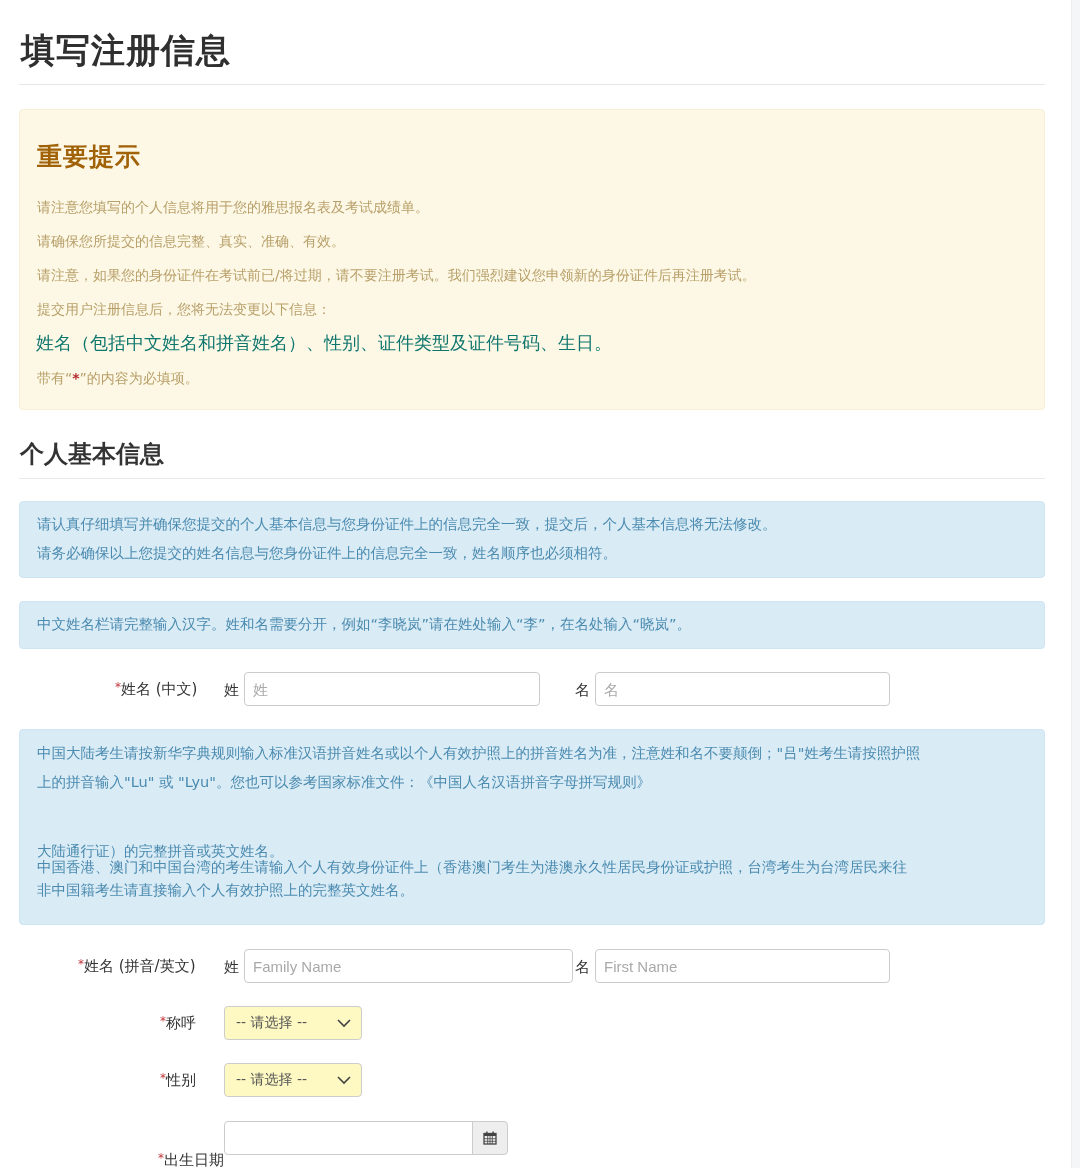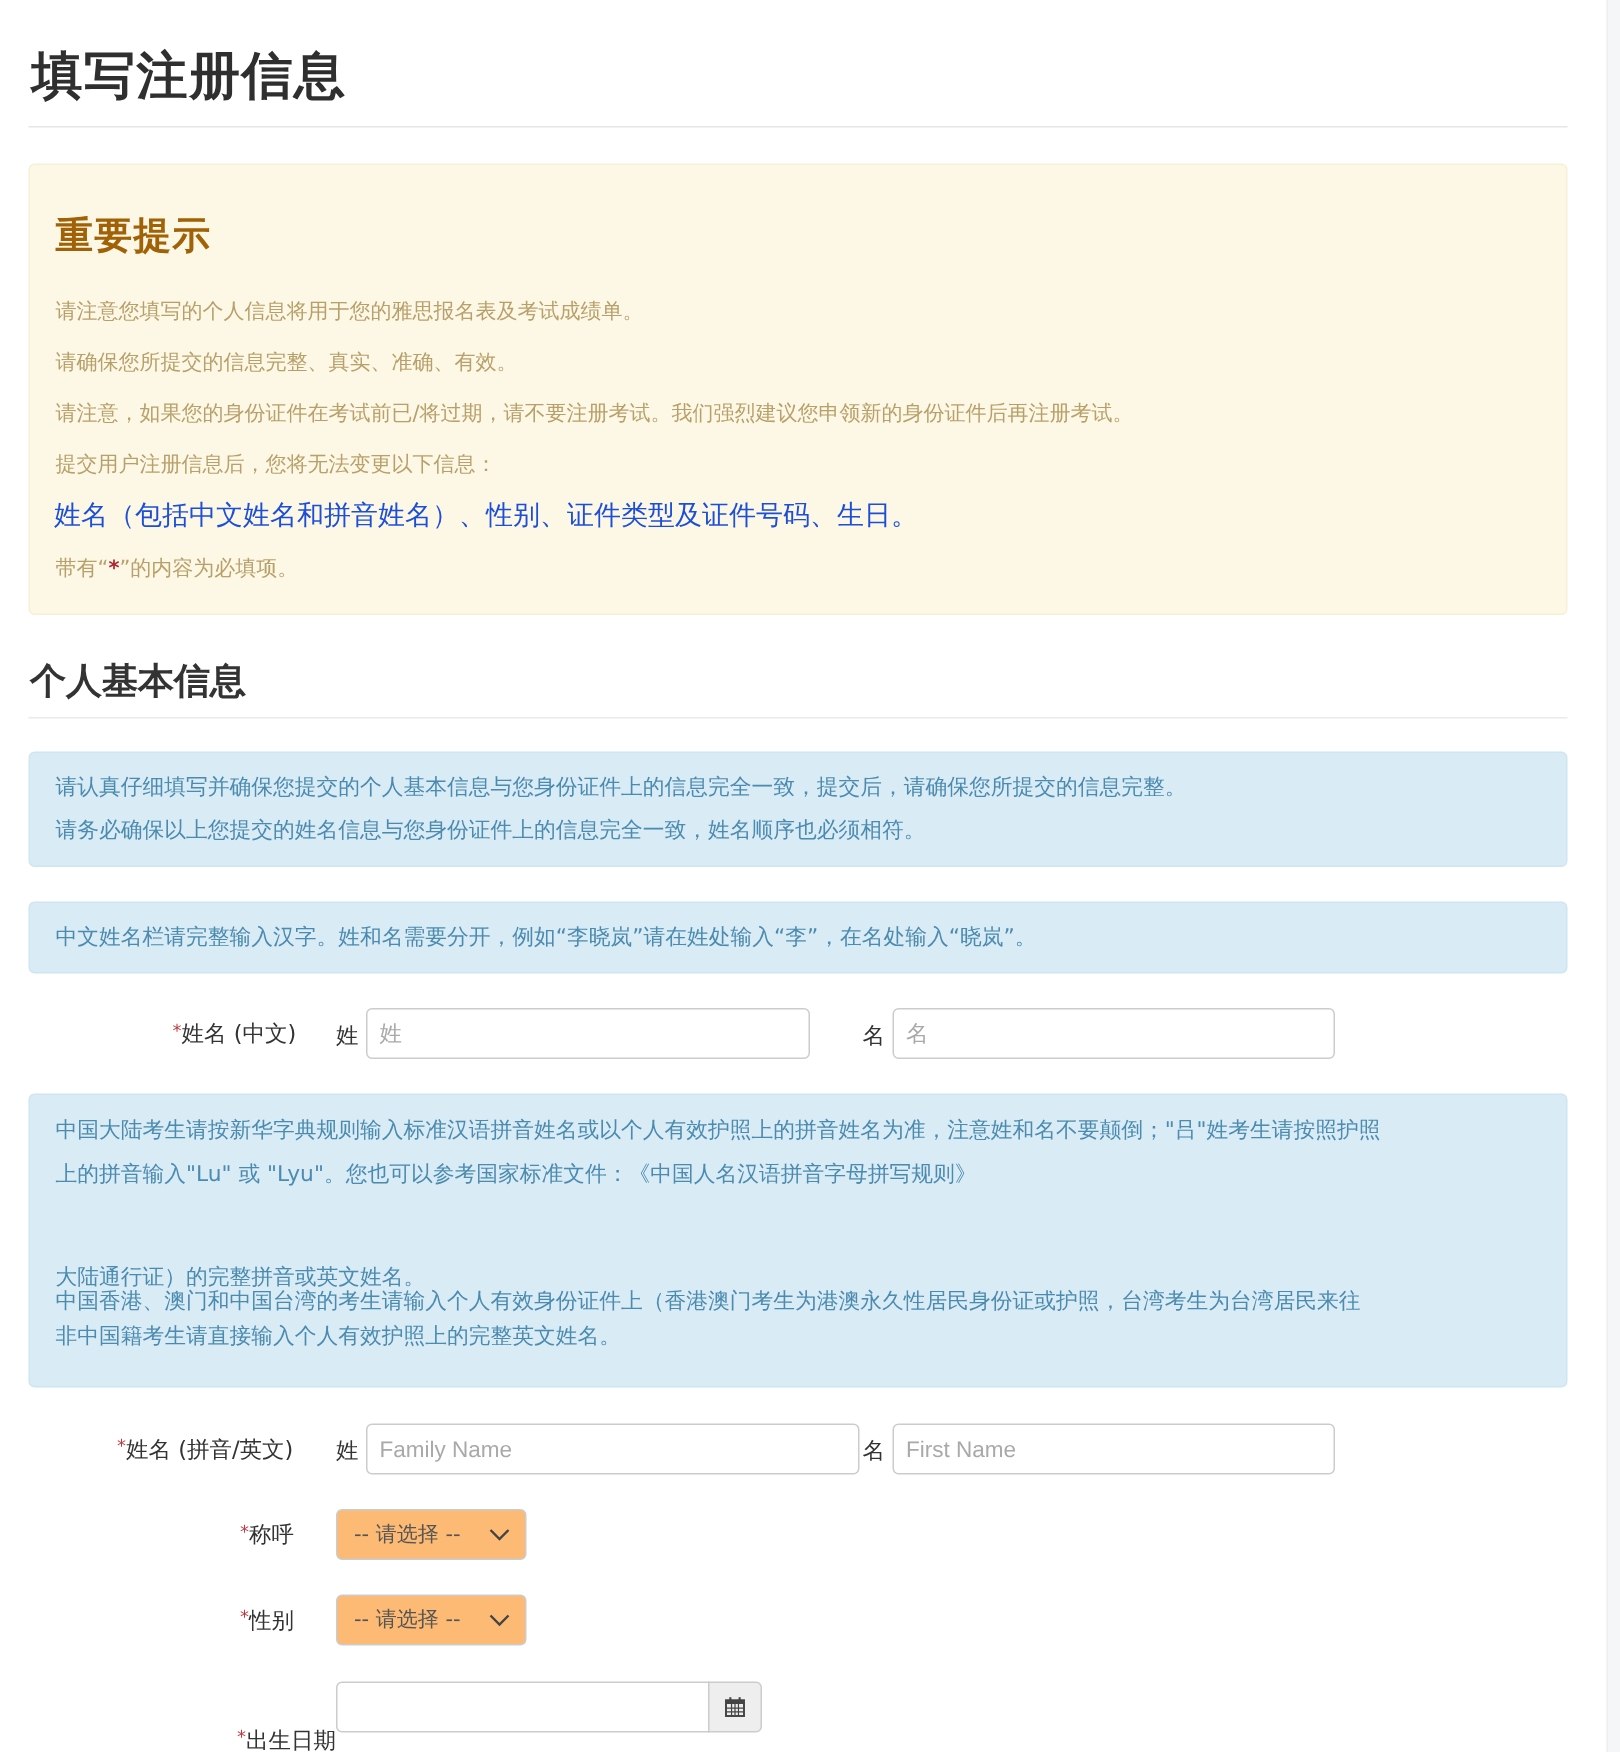--- a/index.html
+++ b/index.html
@@ -25,21 +25,21 @@
 
   .alert-warning {
     position: absolute; left: 0; top: 109px; width: 1026px; height: 301px;
     background: #fdf8e6; border: 1px solid #f7efd6; border-radius: 4px; box-sizing: border-box;
   }
   .warn-heading {
     position: absolute; left: 18px; top: 140px; margin: 0;
     font-size: 25px; font-weight: bold; color: #a16207; letter-spacing: 1px;
   }
   .warn-line { position: absolute; left: 18px; font-size: 14px; color: #b8a06a; white-space: nowrap; }
-  .warn-strong { position: absolute; left: 17px; top: 331px; font-size: 18px; color: #1d4ed8; white-space: nowrap; }
+  .warn-strong { position: absolute; left: 17px; top: 331px; font-size: 18px; color: #0f766e; white-space: nowrap; }
   .req-star { color: #b0282e; font-weight: bold; }
 
   .section-title {
     position: absolute; left: 1px; top: 438px; margin: 0;
     font-size: 24px; font-weight: bold; color: #333;
   }
   .section-rule { position: absolute; left: 0; top: 478px; width: 1026px; height: 1px; background: #eaeaea; }
 
   .alert-info {
     position: absolute; left: 0; width: 1026px; box-sizing: border-box;
@@ -55,22 +55,22 @@
 
   .text-input {
     position: absolute; height: 34px; box-sizing: border-box;
     border: 1px solid #cccccc; border-radius: 4px; background: #fff;
     font-family: "Liberation Sans", sans-serif; font-size: 15px; color: #555;
     padding: 0 8px; outline: none;
   }
   .text-input::placeholder { color: #a9a9a9; }
 
   .select-box {
-    position: absolute; left: 205px; width: 127px; height: 34px; box-sizing: border-box;
-    border: 1px solid #cccccc; border-radius: 4px; background: #fdba74;
+    position: absolute; left: 205px; width: 138px; height: 34px; box-sizing: border-box;
+    border: 1px solid #cccccc; border-radius: 4px; background: #fef9c3;
     display: flex; align-items: center; padding-left: 11px;
     font-size: 14px; color: #555;
   }
   .select-box .chev { position: absolute; right: 9px; top: 10px; width: 16px; height: 12px; }
 
   .date-input {
     position: absolute; left: 205px; top: 1121px; width: 249px; height: 34px; box-sizing: border-box;
     border: 1px solid #cccccc; border-radius: 4px 0 0 4px; background: #fff;
   }
   .date-addon {
@@ -95,21 +95,21 @@
   <div class="warn-line" style="top:233px;">请确保您所提交的信息完整、真实、准确、有效。</div>
   <div class="warn-line" style="top:267px;">请注意，如果您的身份证件在考试前已/将过期，请不要注册考试。我们强烈建议您申领新的身份证件后再注册考试。</div>
   <div class="warn-line" style="top:301px;">提交用户注册信息后，您将无法变更以下信息：</div>
   <div class="warn-strong">姓名（包括中文姓名和拼音姓名）、性别、证件类型及证件号码、生日。</div>
   <div class="warn-line" style="top:370px;"><span>带有“</span><span class="req-star">*</span><span>”的内容为必填项。</span></div>
 
   <h3 class="section-title">个人基本信息</h3>
   <div class="section-rule"></div>
 
   <div class="alert-info" style="top:501px; height:77px;"></div>
-  <div class="info-line" style="top:515px;">请认真仔细填写并确保您提交的个人基本信息与您身份证件上的信息完全一致，提交后，请确保您所提交的信息完整。</div>
+  <div class="info-line" style="top:515px;">请认真仔细填写并确保您提交的个人基本信息与您身份证件上的信息完全一致，提交后，个人基本信息将无法修改。</div>
   <div class="info-line" style="top:544px;">请务必确保以上您提交的姓名信息与您身份证件上的信息完全一致，姓名顺序也必须相符。</div>
 
   <div class="alert-info" style="top:601px; height:48px;"></div>
   <div class="info-line" style="top:615px;">中文姓名栏请完整输入汉字。姓和名需要分开，例如“李晓岚”请在姓处输入“李”，在名处输入“晓岚”。</div>
 
   <div class="form-label" style="left:96px; top:680px;"><span class="star">*</span><span>姓名 (中文)</span></div>
   <div class="mini-label" style="left:205px; top:681px;">姓</div>
   <input class="text-input" style="left: 225px; top: 672px; width: 296px;" type="text" placeholder="姓">
   <div class="mini-label" style="left:556px; top:681px;">名</div>
   <input class="text-input" style="left: 576px; top: 672px; width: 295px;" type="text" placeholder="名">

